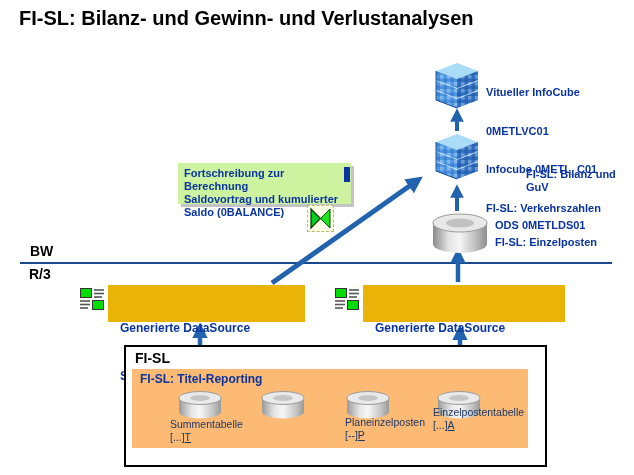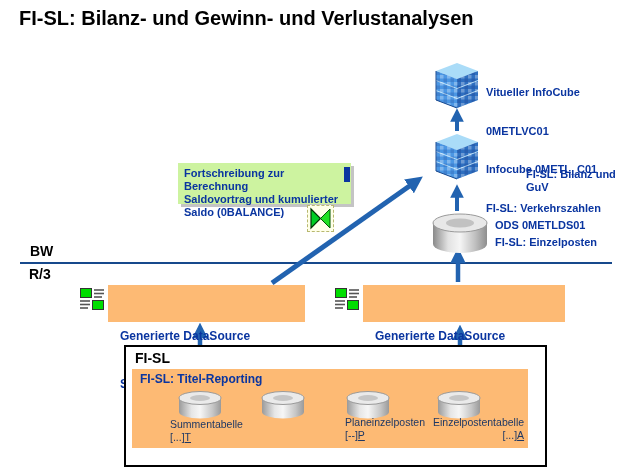--- a/index.html
+++ b/index.html
@@ -17,22 +17,22 @@
   .rc-text { font-size:11px; line-height:13px; white-space:pre-wrap; }
   .rc-text .gap { margin-top:4px;padding-left:40px; }
   .note-box {
     left:178px; top:163px; width:163px; height:37px;
     background:#cdf3a0; padding:4px 4px 0 6px;
     box-shadow:3px 3px 0 rgba(165,165,165,0.65);
     font-size:11px; line-height:13px;
   }
   .note-tab { left:344px; top:167px; width:6px; height:15px; background:#0a35a0; }
   .ds-box {
-    width:197px; height:37px; background:#fdba74;
-    padding:11px 0 0 12px; box-sizing:border-box;
+    width:197px; height:37px; background:#eab308;
+    padding:3px 0 0 12px; box-sizing:border-box;
     font-size:12px; line-height:16px; white-space:pre-wrap;
   }
   .fisl-box {
     left:124px; top:345px; width:423px; height:122px;
     background:#ffffff; border:2px solid #000000; box-sizing:border-box;
   }
   .fisl-label { left:9px; top:3px; font-size:14px; font-weight:bold; color:#000; }
   .inner-box {
     left:6px; top:22px; width:396px; height:79px; background:#fdba74;
   }
@@ -273,20 +273,20 @@
       </div>
 
       <div class="abs tbl-label" style="left:38px; top:49px;">
         <div>Summentabelle</div>
         <div><span>[...]</span><span class="u">T</span></div>
       </div>
       <div class="abs tbl-label" style="left:213px; top:47px;">
         <div>Planeinzelposten</div>
         <div><span>[--]</span><span class="u">P</span></div>
       </div>
-      <div class="abs tbl-label" style="left:301px; top:47px;text-align:right;">
+      <div class="abs tbl-label" style="left:301px; top:37px;">
         <div>Einzelpostentabelle</div>
         <div><span>[...]</span><span class="u">A</span></div>
       </div>
     </div>
   </div>
 
 </div>
 
 </body></html>

